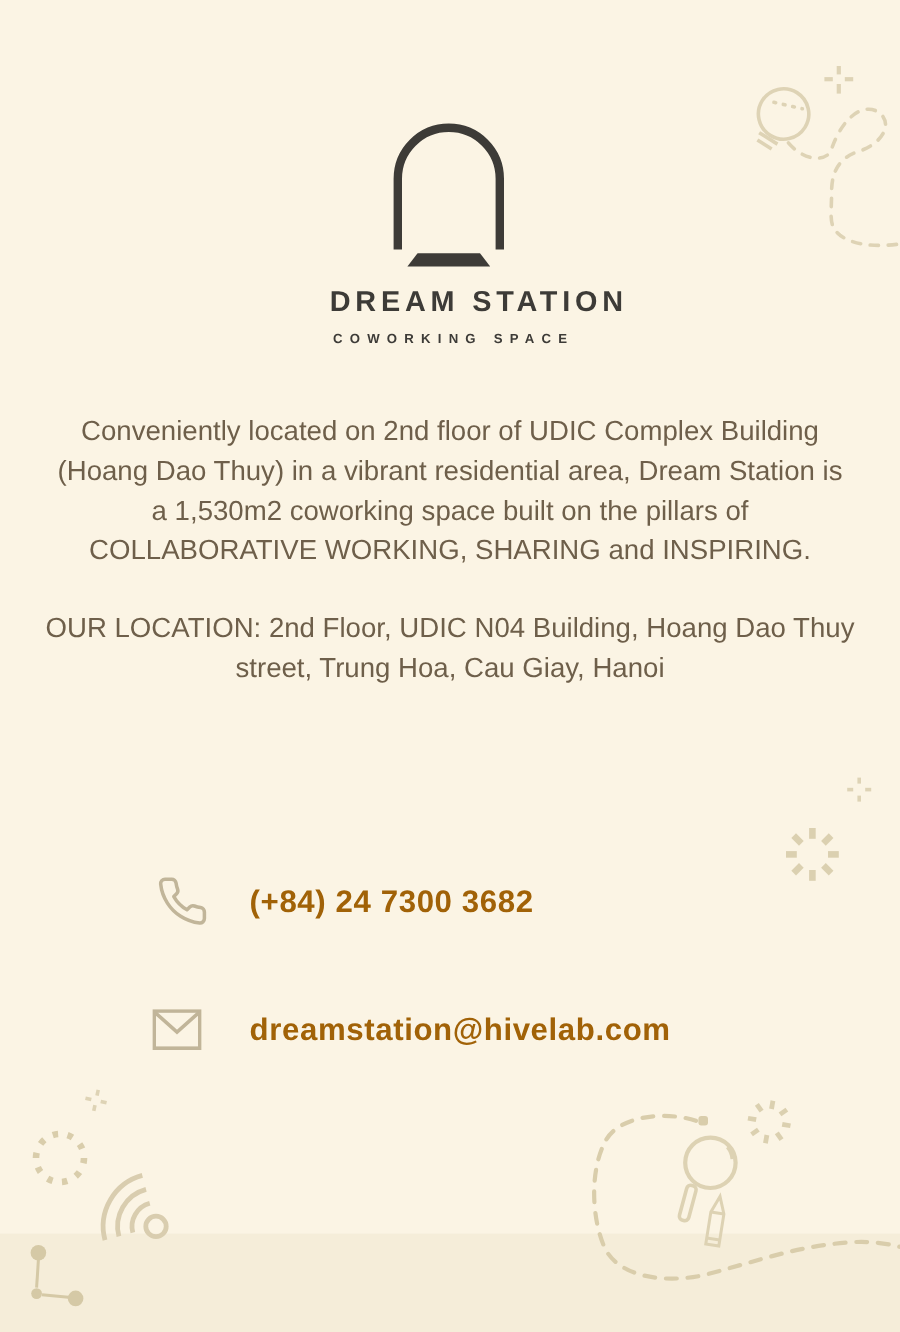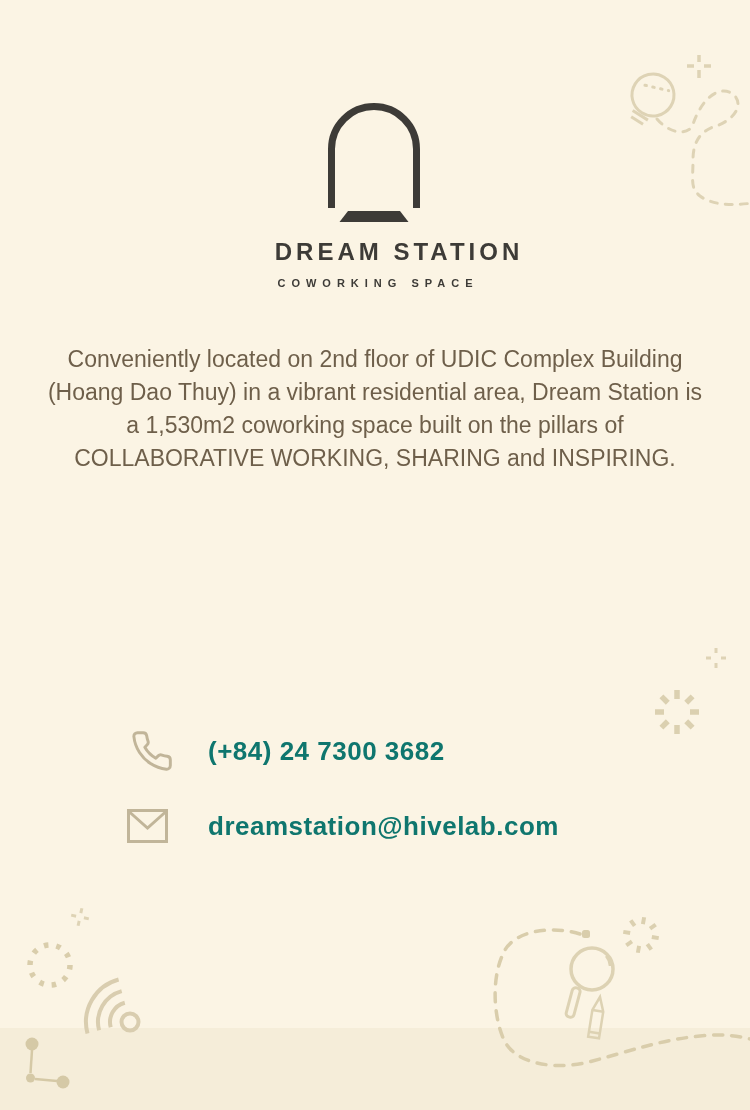--- a/index.html
+++ b/index.html
@@ -38,25 +38,25 @@
     white-space:pre-line;
   }
   .para.about{top:343px;}
   .para.location{top:507px;}
 
   .contact-row{
     position:absolute;display:flex;align-items:center;
     cursor:pointer;text-decoration:none;
   }
   .contact-row.phone{left:130px;top:729px;}
-  .contact-row.email{left:127px;top:809px;}
+  .contact-row.email{left:127px;top:841px;}
   .contact-icon{flex:0 0 auto;display:block;}
   .contact-label{
     font-weight:700;font-size:26px;letter-spacing:0.5px;
-    color:#0f766e;white-space:nowrap;
+    color:#a16207;white-space:nowrap;
   }
   .contact-row.phone .contact-label{margin-left:34px;}
   .contact-row.email .contact-label{margin-left:40px;}
 </style>
 </head>
 <body>
 
 <div class="page">
 
   <div class="bottom-band"></div>
@@ -159,20 +159,22 @@
     <path d="M 24 112 L 76 112 L 84.5 123 L 15.5 123 Z" fill="#3d3b37"></path>
   </svg>
 
   <div class="brand-name">DREAM STATION</div>
   <div class="brand-tagline">COWORKING SPACE</div>
 
   <div class="para about">Conveniently located on 2nd floor of UDIC Complex Building
 (Hoang Dao Thuy) in a vibrant residential area, Dream Station is
 a 1,530m2 coworking space built on the pillars of
 COLLABORATIVE WORKING, SHARING and INSPIRING.</div>
+  <div class="para location">OUR LOCATION: 2nd Floor, UDIC N04 Building, Hoang Dao Thuy
+street, Trung Hoa, Cau Giay, Hanoi</div>
 
   <a class="contact-row phone">
     <svg class="contact-icon" width="44" height="44" viewBox="0 0 24 24" fill="none" stroke="#c1b599" stroke-width="1.6" stroke-linecap="round" stroke-linejoin="round">
       <path d="M22 16.92v3a2 2 0 0 1-2.18 2 19.79 19.79 0 0 1-8.63-3.07
                19.5 19.5 0 0 1-6-6 19.79 19.79 0 0 1-3.07-8.67A2 2 0 0 1 4.11 2h3
                a2 2 0 0 1 2 1.72 12.84 12.84 0 0 0 .7 2.81 2 2 0 0 1-.45 2.11
                L8.09 9.91a16 16 0 0 0 6 6l1.27-1.27a2 2 0 0 1 2.11-.45
                12.84 12.84 0 0 0 2.81.7A2 2 0 0 1 22 16.92z"></path>
     </svg>
     <span class="contact-label">(+84) 24 7300 3682</span>

